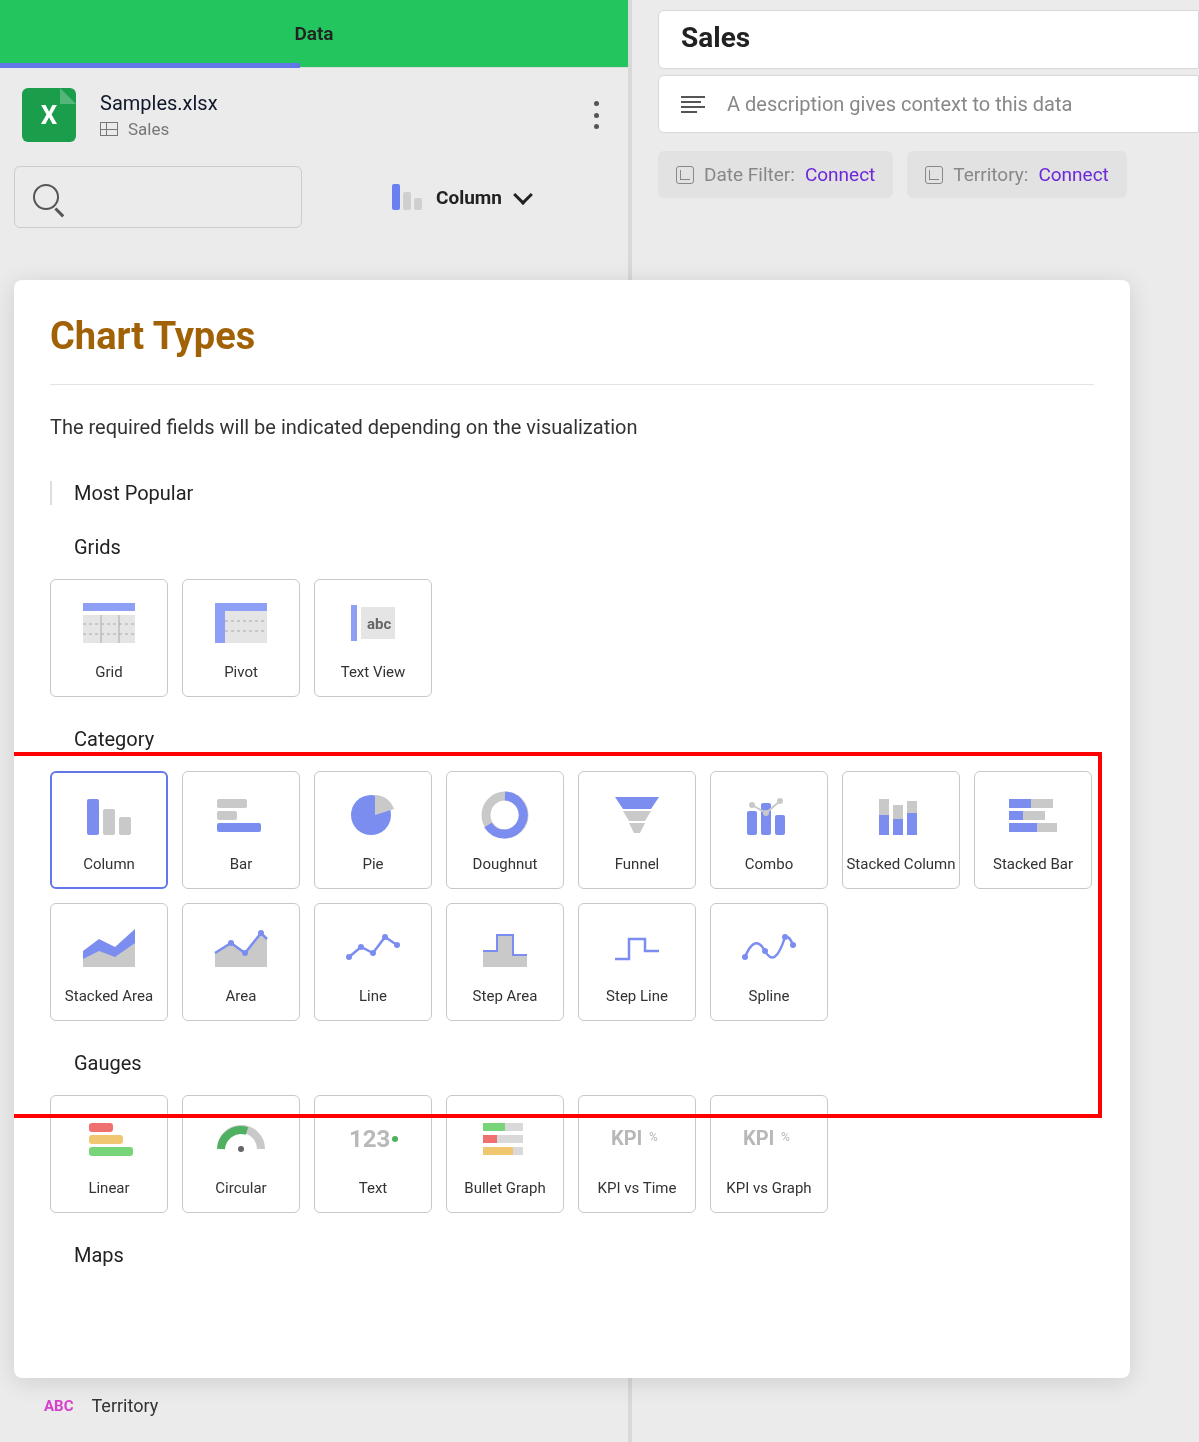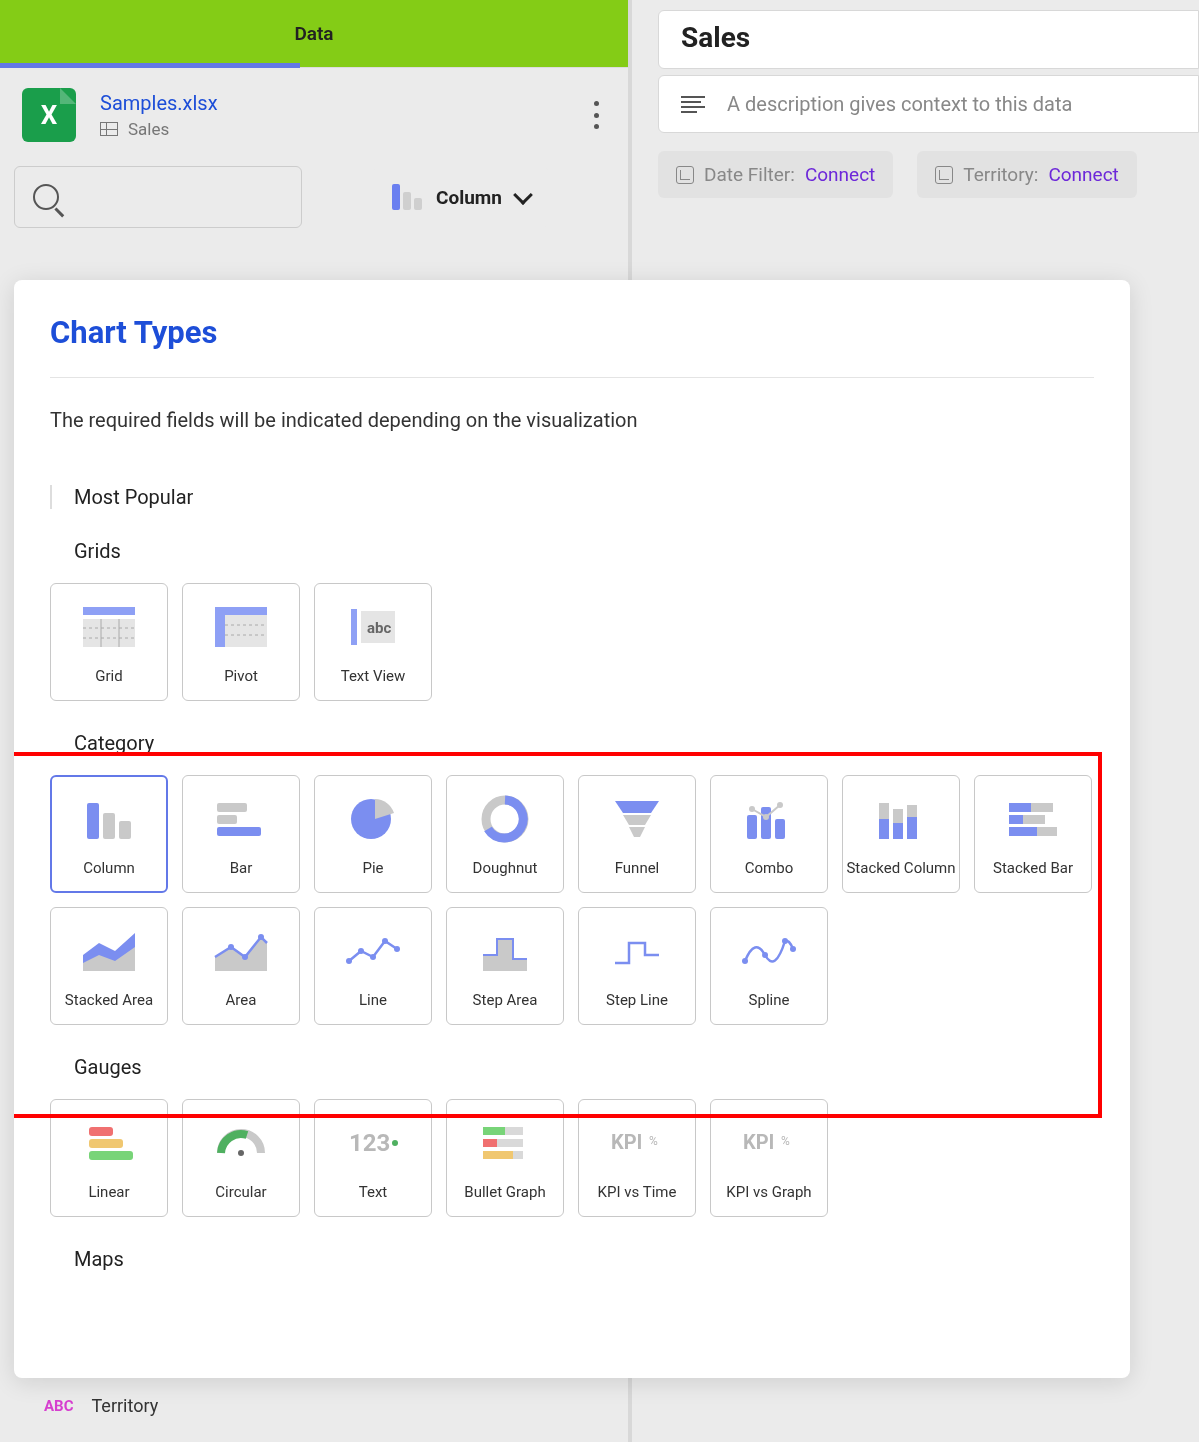--- a/index.html
+++ b/index.html
@@ -3,33 +3,33 @@
 <meta charset="utf-8">
 <style>
   * { box-sizing: border-box; margin: 0; padding: 0; font-family: -apple-system, BlinkMacSystemFont, "Segoe UI", Roboto, Helvetica, Arial, sans-serif; }
   body { background: #ebebeb; width: 1199px; height: 1442px; overflow: hidden; position: relative; }
 
   .layout { display: flex; width: 100%; height: 100%; }
   .left-panel { width: 632px; border-right: 4px solid #d8d8d8; display: flex; flex-direction: column; }
   .right-panel { flex: 1; }
 
   
-  .tabs { display: flex; height: 68px; background: #84cc16; border-bottom: 1px solid #dcdcdc; }
+  .tabs { display: flex; height: 68px; background: #22c55e; border-bottom: 1px solid #dcdcdc; }
   .tab { flex: 1; display: flex; align-items: center; justify-content: center; font-size: 19px; font-weight: 600; color: #222; cursor: pointer; position: relative; }
   .tab.active::after { content: ""; position: absolute; bottom: -1px; left: 0; right: 60%; height: 5px; background: #6378e8; }
   .tab:first-child.active::after { left: 0; right: 0; width: 300px; margin: 0 auto; left: 0; right: auto; }
   .tab.active::after { left: 0; width: 297px; }
   .tab.inactive { color: #444; }
 
   
   .file-row { display: flex; align-items: center; padding: 20px 18px 20px 22px; }
   .xlsx-icon { width: 54px; height: 54px; background: #1a9e4b; border-radius: 6px; display:flex; align-items:center; justify-content:center; color:#fff; font-size:26px; font-weight:700; position:relative; }
   .xlsx-icon::before { content:""; position:absolute; top:0; right:0; width:16px; height:16px; background:#fff; clip-path: polygon(0 0, 100% 100%, 0 100%); opacity:.25; }
   .file-meta { margin-left: 24px; flex:1; }
-  .file-name { font-size: 20px; color:#1d4ed8; }
+  .file-name { font-size: 20px; color:#0f172a; }
   .file-sub { display:flex; align-items:center; gap:10px; margin-top:4px; color:#777; font-size:17px; }
   .table-glyph { width:18px; height:14px; border:1.5px solid #777; position:relative; }
   .table-glyph::before { content:""; position:absolute; top:50%; left:0; right:0; border-top:1.5px solid #777; }
   .table-glyph::after { content:""; position:absolute; left:33%; top:0; bottom:0; border-left:1.5px solid #777; }
   .kebab { width:6px; height:28px; display:flex; flex-direction:column; justify-content:space-between; cursor:pointer; margin-right:10px; }
   .kebab span { width:5px; height:5px; background:#555; border-radius:50%; }
 
   
   .search-row { display:flex; align-items:center; gap:72px; padding:0 14px 0 14px; margin-top:4px; }
   .search-box { width:288px; height:62px; border:1px solid #ccc; border-radius:6px; display:flex; align-items:center; padding-left:18px; background:#ebebeb; }
@@ -50,32 +50,32 @@
   .title-card { border:1px solid #d8d8d8; border-radius:6px 0 0 6px; background:#fff; padding:10px 22px 14px 22px; margin-bottom:6px; }
   .title-card h2 { font-size:28px; font-weight:700; color:#222; }
   .desc-row { display:flex; align-items:center; gap:22px; border:1px solid #d8d8d8; border-radius:6px 0 0 6px; background:#fff; padding:16px 22px; color:#888; font-size:20px; }
   .lines-icon { display:flex; flex-direction:column; gap:3px; }
   .lines-icon span { display:block; height:2px; background:#555; }
   .lines-icon span:nth-child(1){width:24px;}
   .lines-icon span:nth-child(2){width:20px;}
   .lines-icon span:nth-child(3){width:24px;}
   .lines-icon span:nth-child(4){width:16px;}
 
-  .filter-row { display:flex; gap:24px; margin-top:18px; }
+  .filter-row { display:flex; gap:14px; margin-top:18px; }
   .filter-pill { background:#e2e2e2; border-radius:6px; padding:12px 18px; display:flex; align-items:center; gap:10px; font-size:19px; color:#888; }
   .filter-pill .connect { color:#6d28d9;text-align:center; }
   .filter-pill .fg { width:18px; height:18px; border:1.5px solid #888; border-radius:3px; position:relative; }
   .filter-pill .fg::after { content:""; position:absolute; inset:3px; border:1.5px solid #888; border-top:none; border-right:none; }
 
   
   .popover { position:absolute; top:280px; left:14px; width:1116px; height:1098px; background:#fff; border-radius:8px; box-shadow:0 4px 24px rgba(0,0,0,.12); padding:34px 36px; overflow:hidden; }
   .popover::before { content:""; position:absolute; top:-12px; left:400px; width:24px; height:24px; background:#fff; transform:rotate(45deg); }
-  .popover h1 { font-size:31px; font-weight:700; color:#1d4ed8; margin-bottom:26px; }
+  .popover h1 { font-size:38px; font-weight:700; color:#a16207; margin-bottom:26px; }
   .popover hr { border:none; border-top:1px solid #e4e4e4; margin-bottom:30px; }
-  .popover .hint { font-size:20px; color:#333; margin-bottom:53px; }
+  .popover .hint { font-size:20px; color:#333; margin-bottom:42px; }
 
   .section-title { font-size:20px; color:#222; font-weight:400; margin-bottom:20px; padding-left:24px; }
   .section-title.bar { border-left:2px solid #ddd; padding-left:22px; }
   .section-title.grids, .section-title.category, .section-title.gauges, .section-title.maps { font-weight:400; margin-top:10px; }
 
   .card-grid { display:flex; flex-wrap:wrap; gap:14px; margin-bottom:30px; }
   .card { width:118px; height:118px; border:1.5px solid #c8c8c8; border-radius:6px; display:flex; flex-direction:column; align-items:center; justify-content:center; gap:12px; cursor:pointer; background:#fff; }
   .card.selected { border:2px solid #6378e8; }
   .card .lbl { font-size:15px; color:#333; text-align:right; }
   .card .icon-area { width:64px; height:56px; display:flex; align-items:center; justify-content:center; }

